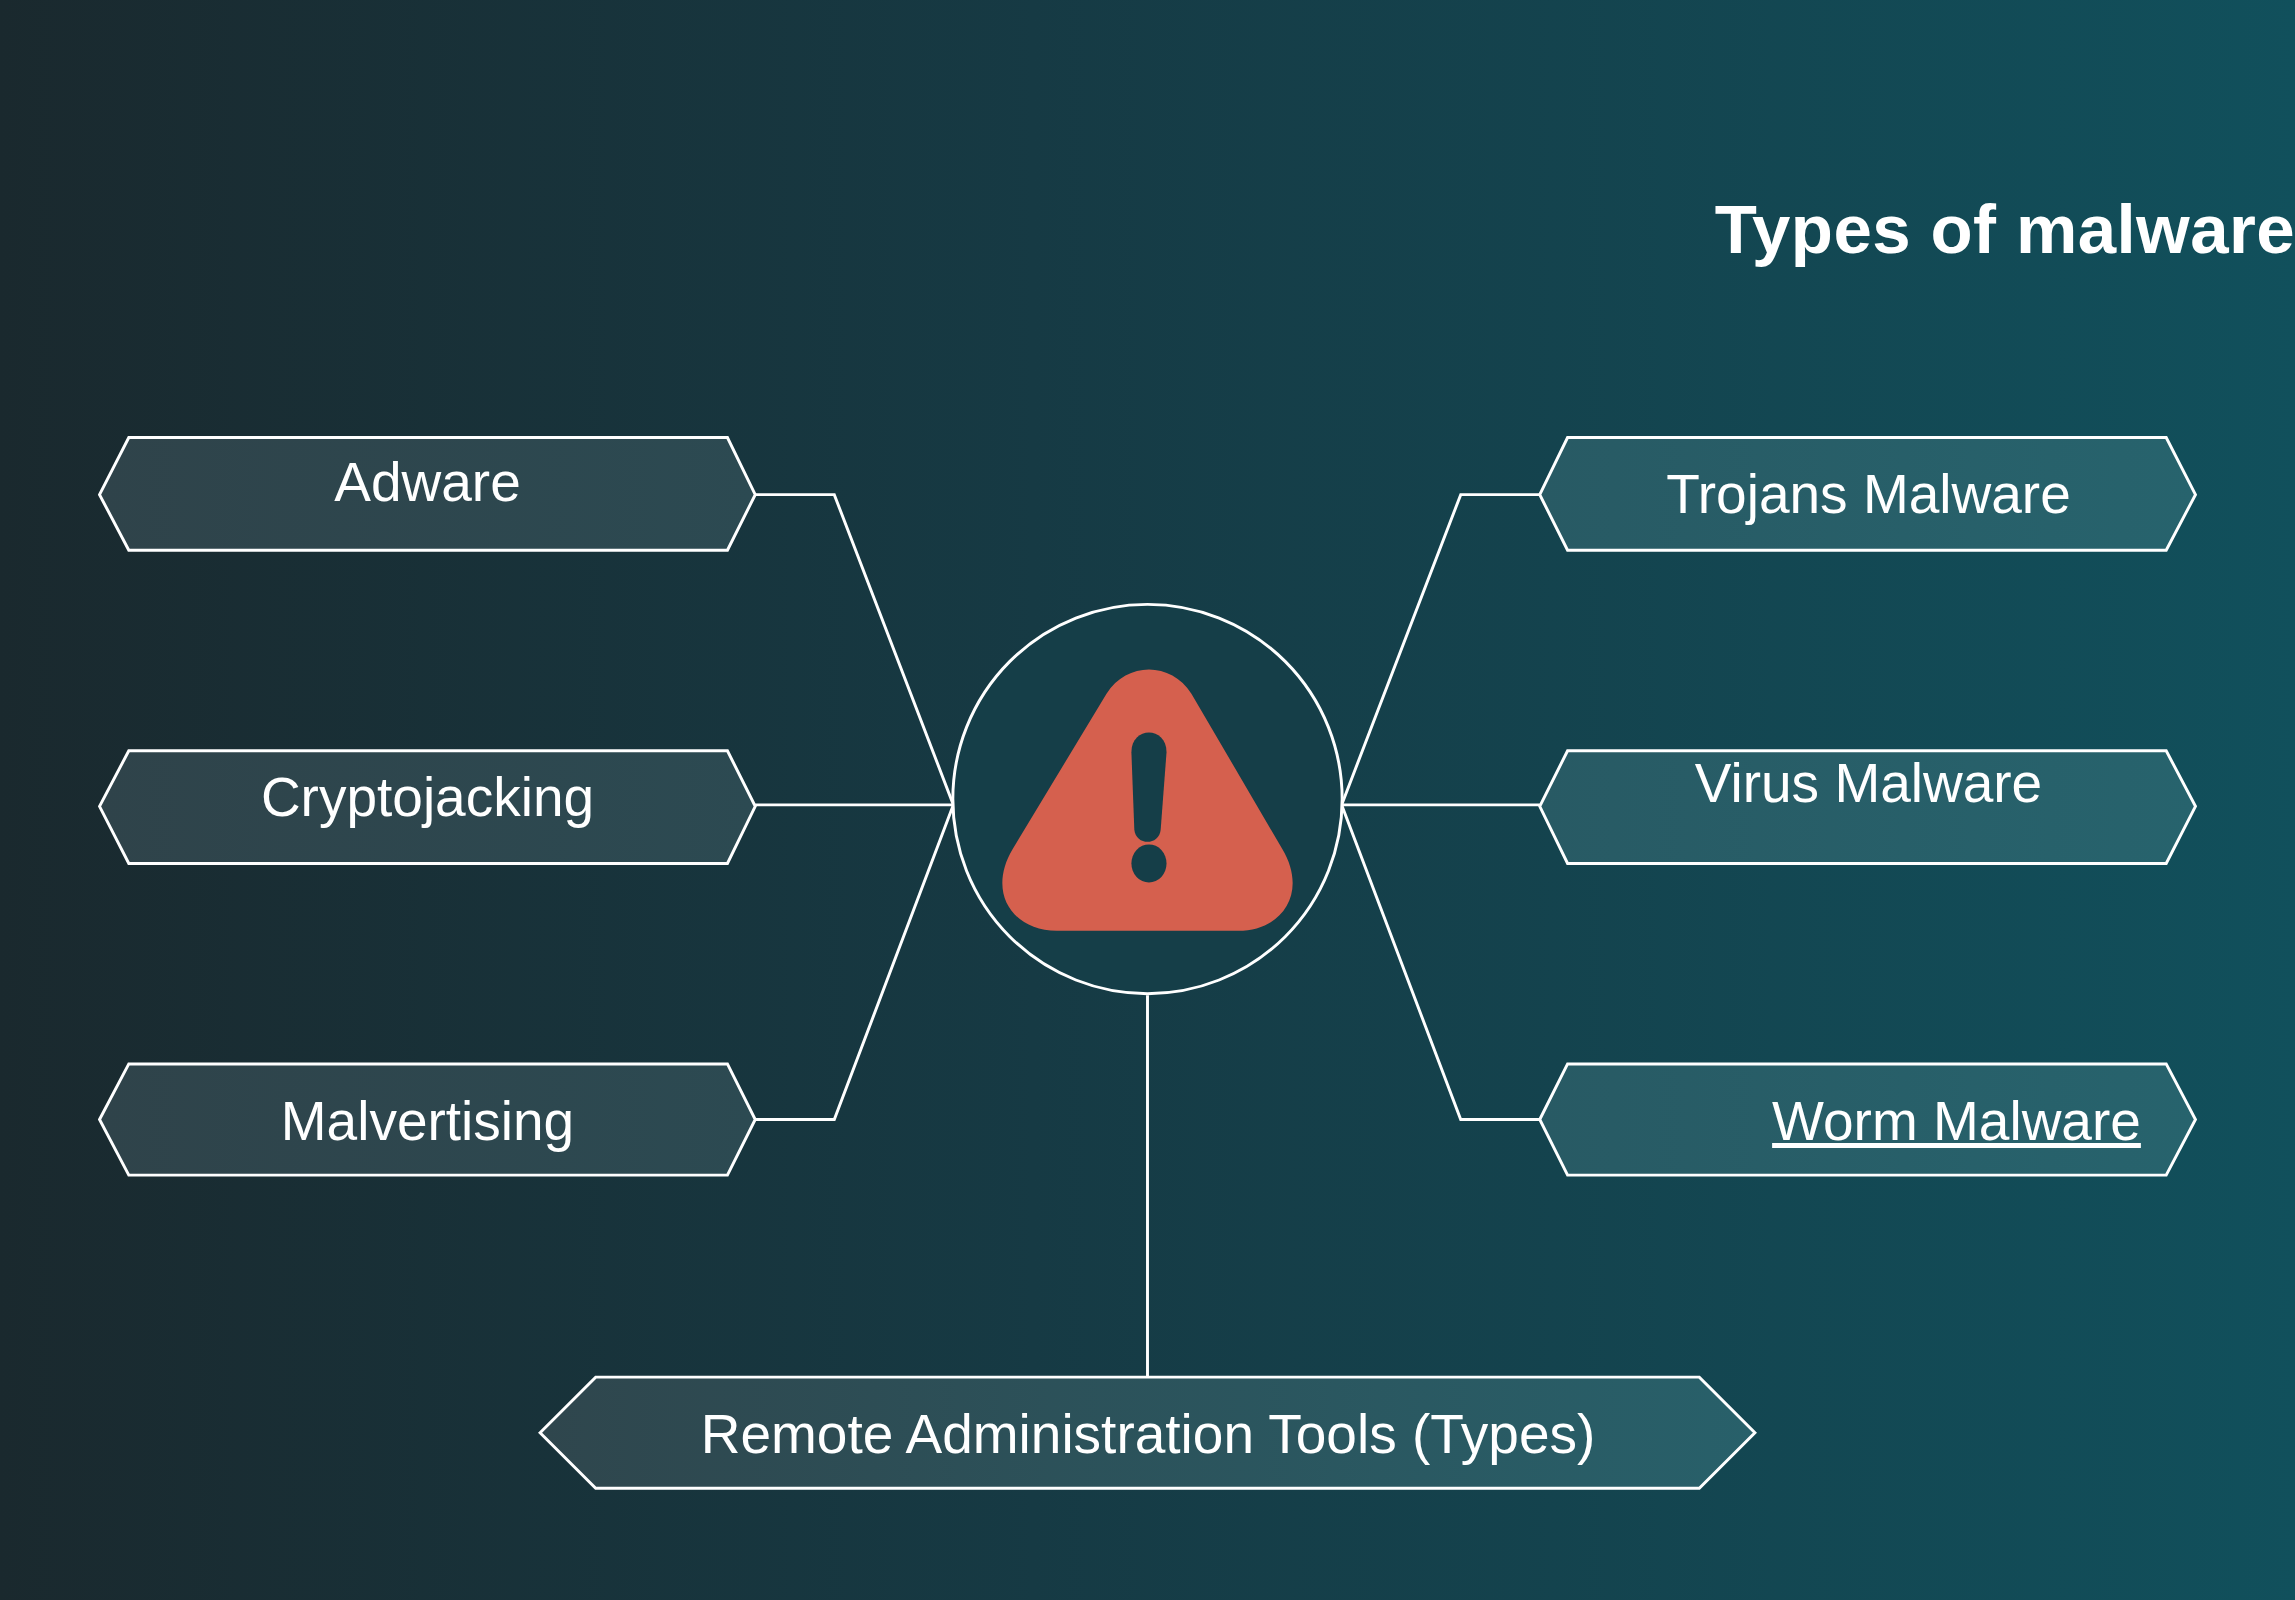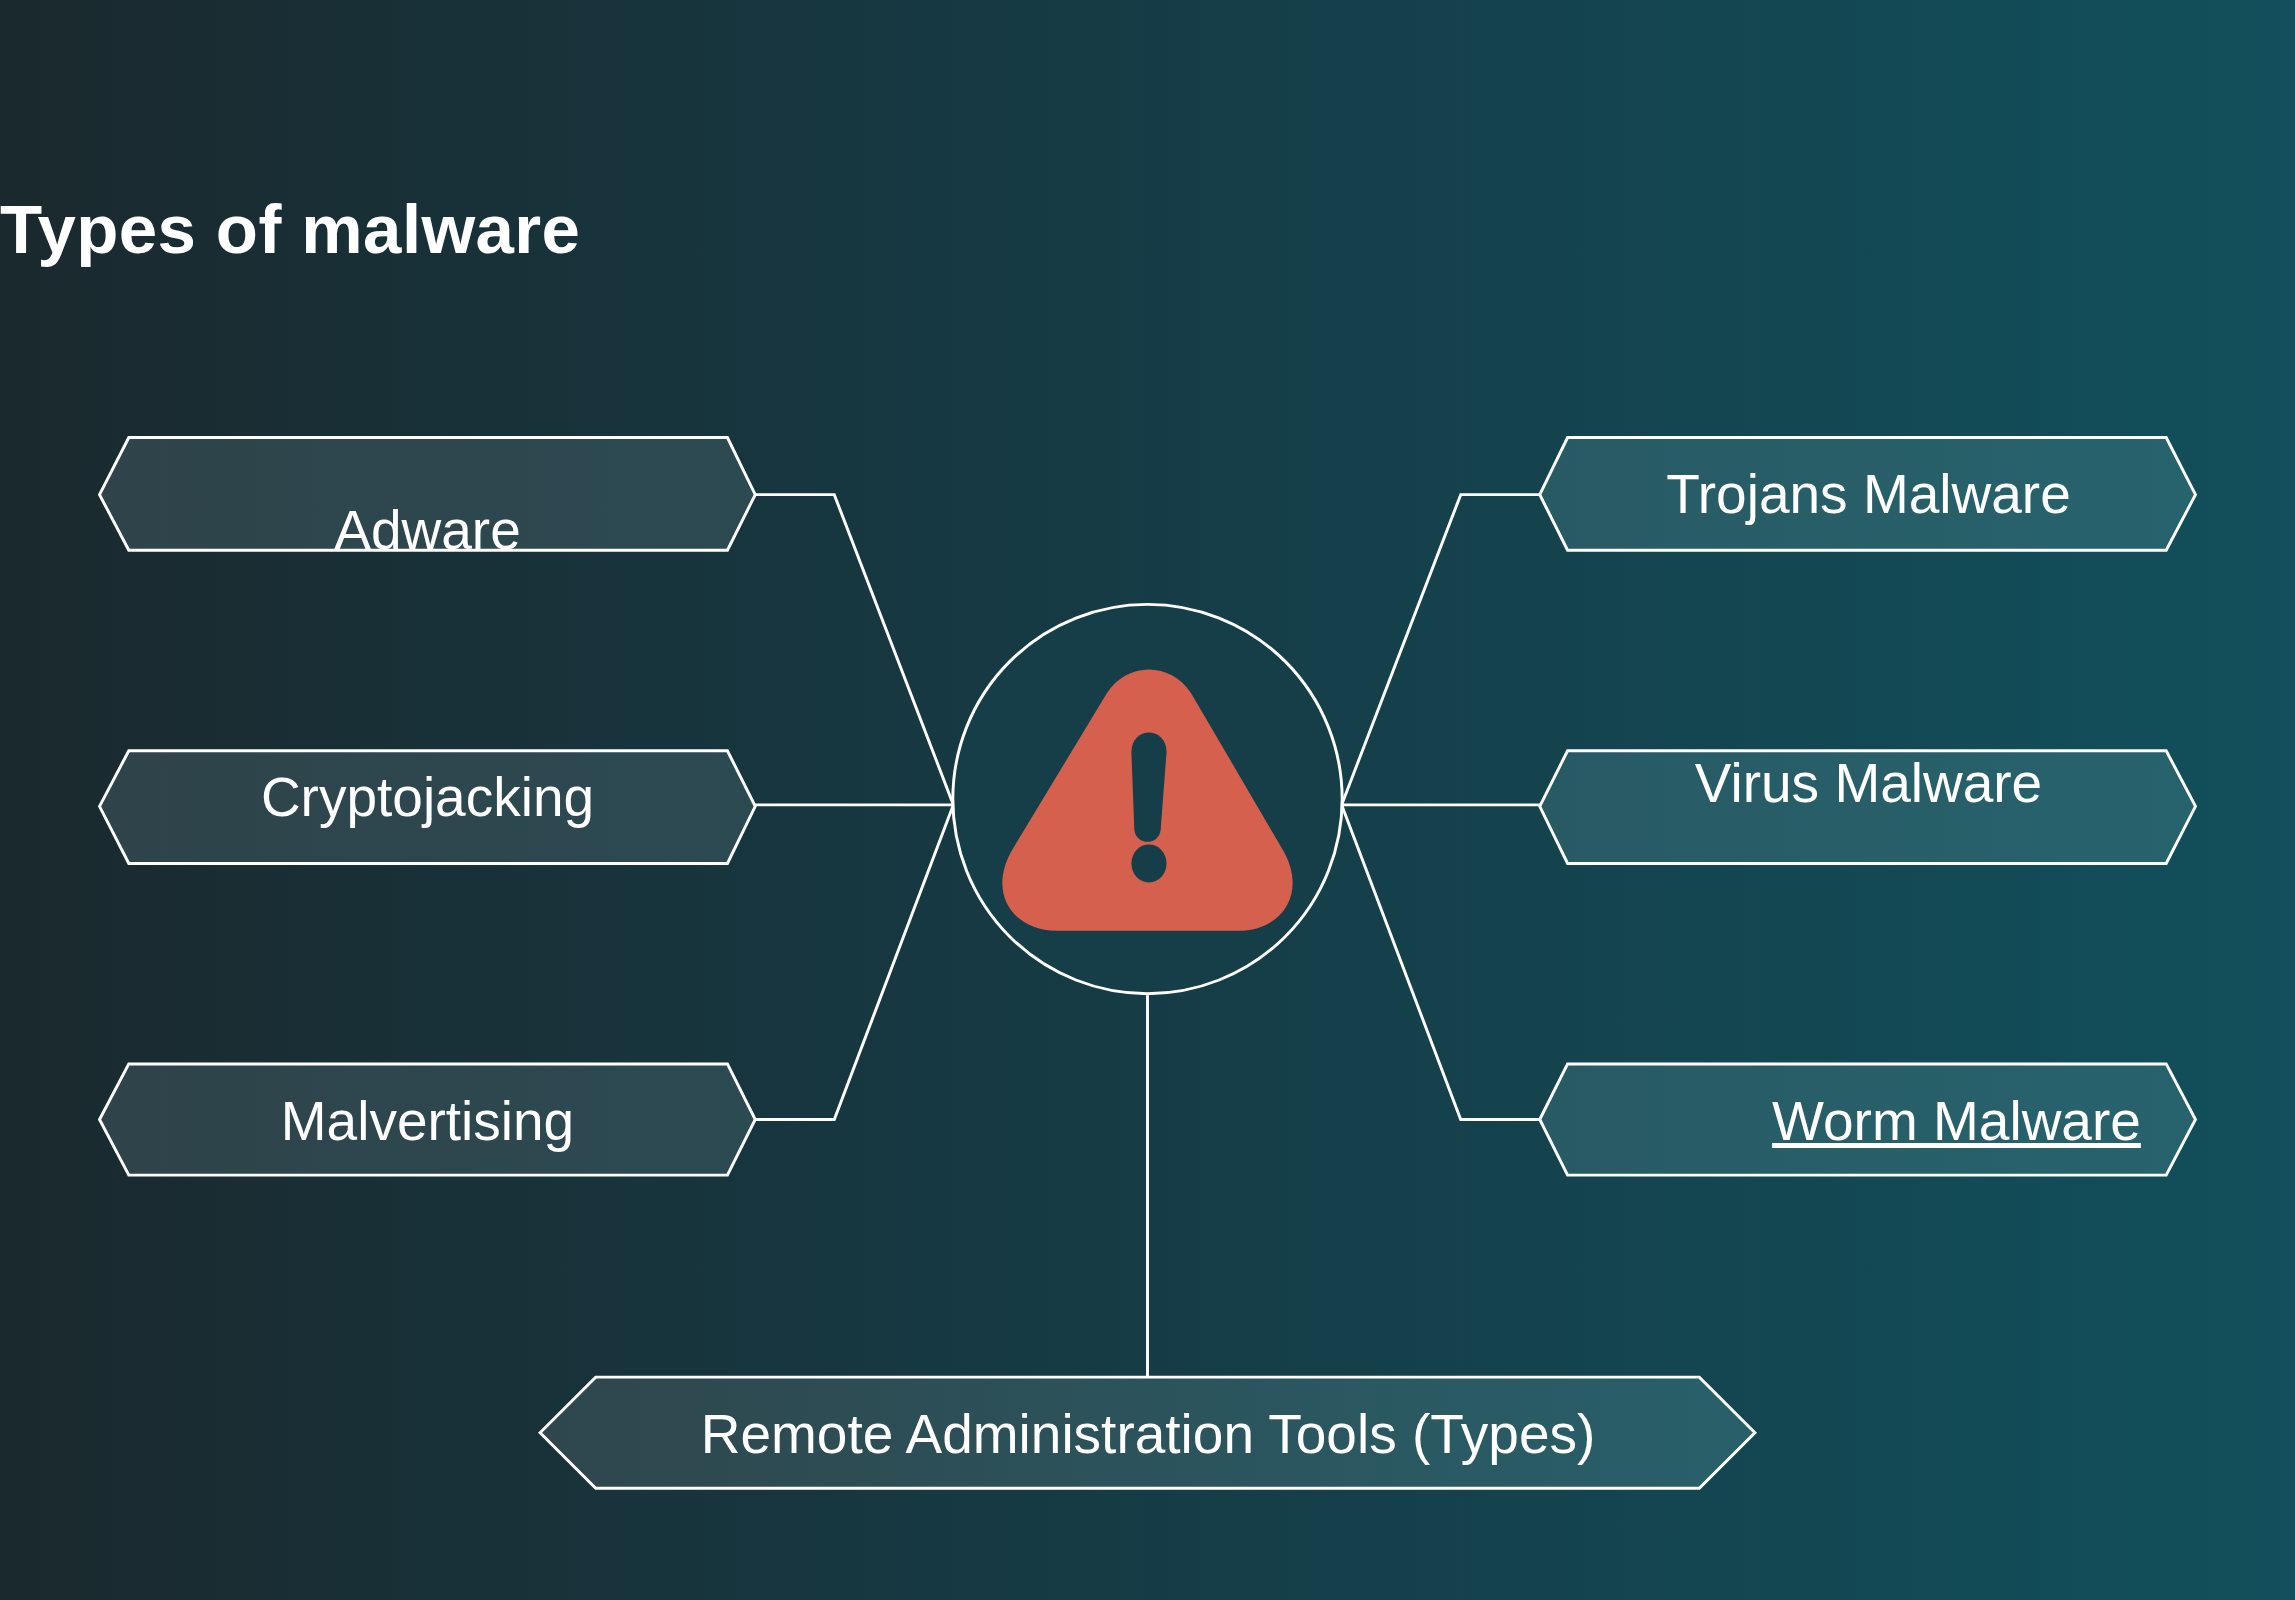--- a/index.html
+++ b/index.html
@@ -4,21 +4,21 @@
 <style>
   html, body { margin:0; padding:0; }
   body { width:2295px; height:1601px; overflow:hidden; background:#18282d; }
   #stage {
     position:relative; width:2295px; height:1601px;
     background: linear-gradient(90deg, #1a292e 0%, #163a44 45%, #11505c 100%);
     font-family: "Liberation Sans", "DejaVu Sans", sans-serif;
   }
   svg { position:absolute; left:0; top:0; width:2295px; height:1601px; }
   .title {
-    position:absolute; left:0; width:100%; top:190px; text-align:left;
+    position:absolute; left:0; width:100%; top:190px; text-align:right;
     color:#ffffff; font-weight:bold; font-size:69px; letter-spacing:0.4px;
   }
   .label {
     position:absolute; color:#ffffff; font-size:55px; text-align:center;
     display:flex; align-items:center; justify-content:center; white-space:nowrap;
   }
 </style>
 </head>
 <body>
 
@@ -67,21 +67,21 @@
 
     <g>
       <path d="M756,474 C770,452 800,452 814,474 L876,580 C894,610 876,636 846,636 L722,636 C692,636 674,610 692,580 Z" fill="#d5604e"></path>
       <path d="M773,514 C773,496 797,496 797,514 L793,567 C792,578 776,578 775,567 Z" fill="#153e48"></path>
       <ellipse cx="785" cy="590" rx="12" ry="13" fill="#153e48"></ellipse>
     </g>
   </svg>
 
   <div class="title">Types of malware</div>
 
-  <div class="label" style="left:99px; width:657px; top:437px; height:89px;margin-top:48px;">Adware</div>
+  <div class="label" style="left:99px; width:657px; top:437px; height:89px;">Adware</div>
   <div class="label" style="left:99px; width:657px; top:751px; height:92px;">Cryptojacking</div>
   <div class="label" style="left:99px; width:657px; top:1064px; height:113px;">Malvertising</div>
 
   <div class="label" style="left:1540px; width:657px; top:437px; height:113px;">Trojans Malware</div>
   <div class="label" style="left:1540px; width:657px; top:726px; height:113px;">Virus Malware</div>
   <div class="label" style="left:1628px; width:657px; top:1064px; height:113px;text-decoration:underline;">Worm Malware</div>
 
   <div class="label" style="left:540px; width:1216px; top:1378px; height:111px;">Remote Administration Tools (Types)</div>
 </div>
 

